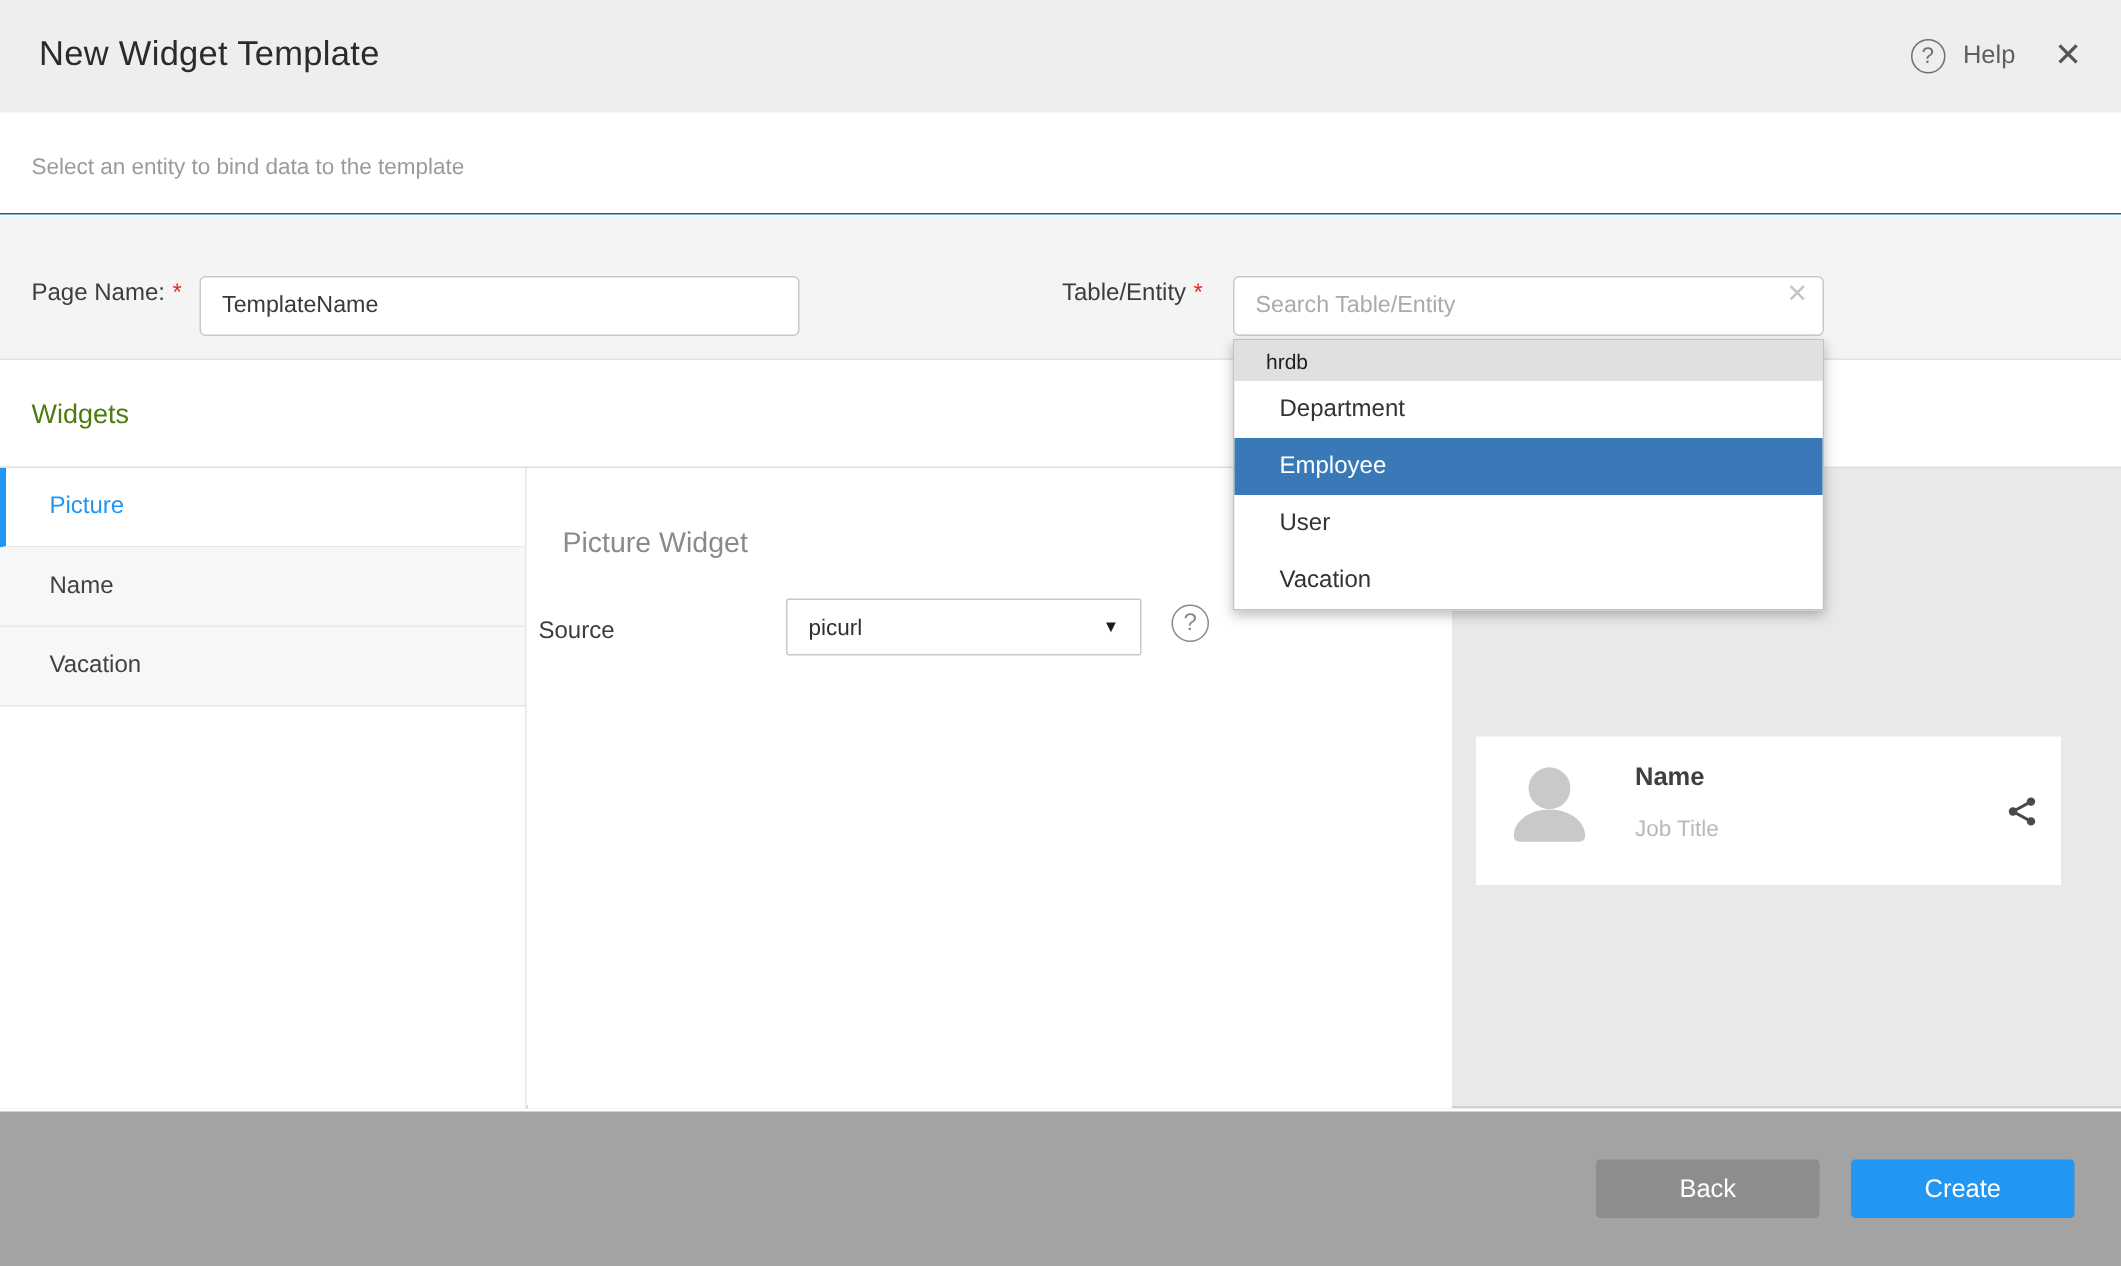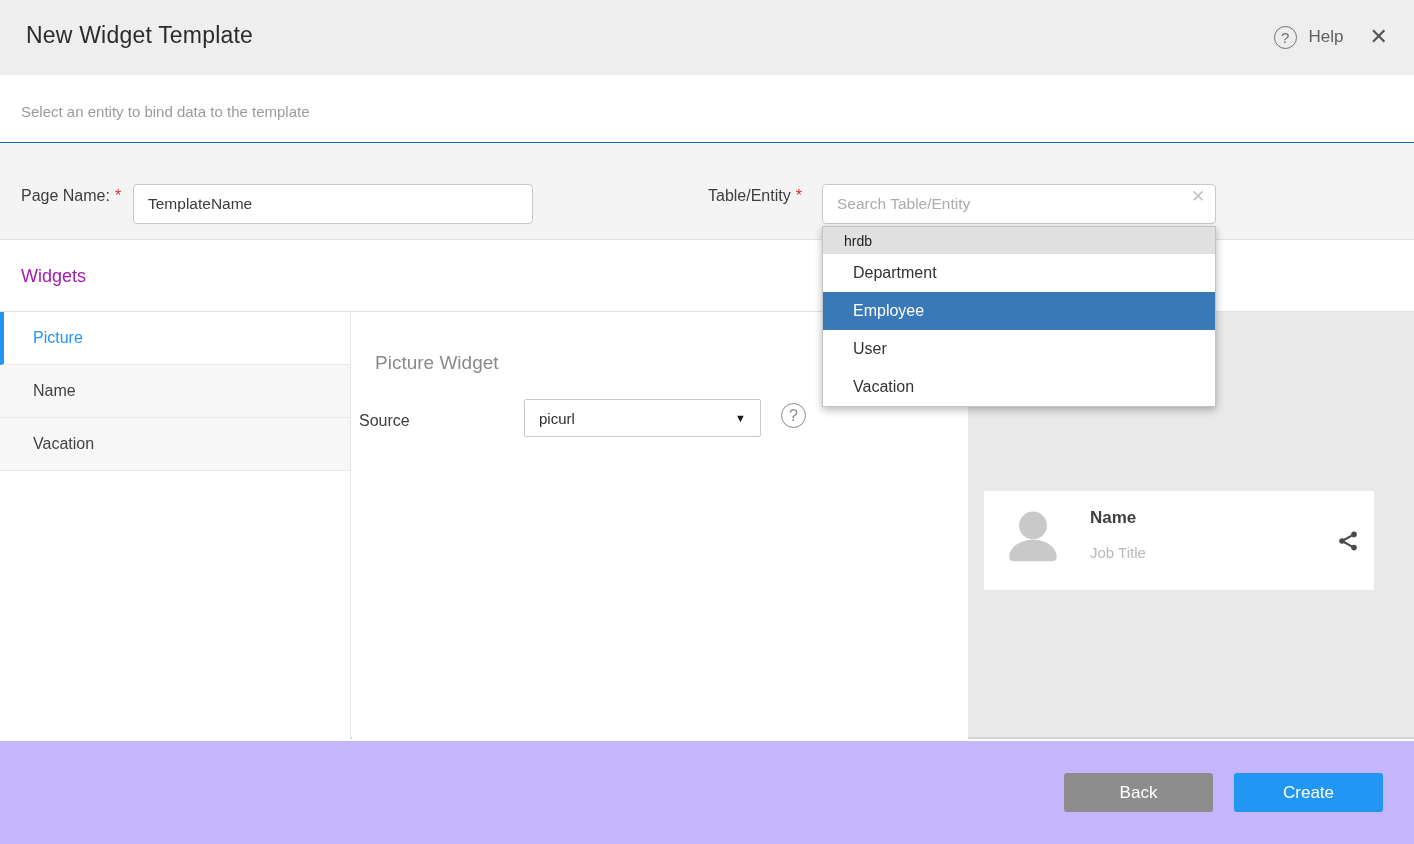--- a/index.html
+++ b/index.html
@@ -27,21 +27,21 @@
   .lbl-table { left:708px; }
   .req { color:#e02b2b; margin-left:5px; font-size:16px; }
   .text-input { position:absolute; top:40px; height:40px; background:#fff; border:1px solid #c9c9c9; border-radius:4px; font-family:"Liberation Sans",sans-serif; font-size:15.5px; color:#3a3a3a; padding:0 14px; outline:none; }
   .inp-pagename { left:133px; width:400px; }
   .inp-search { left:822px; width:394px; padding-right:36px; }
   .inp-search::placeholder { color:#ababab; }
   .clear-x { position:absolute; left:1191px; top:52px; transform:translateY(-50%); font-size:17px; color:#c4c4c4; cursor:pointer; }
 
   
   .widgets-band { position:absolute; left:0; top:241px; width:1414px; height:71px; background:#fff; border-bottom:1px solid #e0e0e0; }
-  .widgets-heading { position:absolute; left:21px; top:25px; font-size:18px; color:#a21caf; }
+  .widgets-heading { position:absolute; left:21px; top:25px; font-size:18px; color:#4d7c0f; }
 
   
   .content { position:absolute; left:0; top:312px; width:1414px; height:427px; background:#fff; border-bottom:2px solid #d3d3d3; }
 
   .sidebar { position:absolute; left:0; top:0; width:351px; height:427px; border-right:1px solid #e2e6e8; background:#fff; }
   .tab { height:53px; display:flex; align-items:center; padding-left:33px; font-size:16px; color:#424242; background:#f7f7f7; border-bottom:1px solid #e8e8e8; cursor:pointer; }
   .tab.active { background:#fff; color:#2196f3; border-left:4px solid #2196f3; padding-left:29px; }
 
   .editor { position:absolute; left:352px; top:0; width:616px; height:427px; background:#fff; }
   .editor-heading { position:absolute; left:23px; top:40px; font-size:19px; color:#8a8a8a; }
@@ -51,21 +51,21 @@
   .q-circle { position:absolute; left:429px; top:91px; width:25px; height:25px; border:1.6px solid #8a8a8a; border-radius:50%; color:#8a8a8a; font-size:16px; display:flex; align-items:center; justify-content:center; cursor:pointer; }
 
   .preview { position:absolute; left:968px; top:0; width:446px; height:425px; background:#e9e9e9; }
   .preview-card { position:absolute; left:16px; top:179px; width:390px; height:99px; background:#fff; }
   .avatar { position:absolute; left:18px; top:10px; width:62px; height:80px; }
   .card-name { position:absolute; left:106px; top:17px; font-size:17px; font-weight:700; color:#3f3f3f; }
   .card-job { position:absolute; left:106px; top:53px; font-size:15px; color:#b9b9b9; }
   .share-icon { position:absolute; right:14px; top:38px; width:24px; height:24px; cursor:pointer; }
 
   
-  .footer { position:absolute; left:0; top:741px; width:1414px; height:103px; background:#c4b5fd; }
+  .footer { position:absolute; left:0; top:741px; width:1414px; height:103px; background:#a3a3a3; }
   .btn { position:absolute; top:32px; width:149px; height:39px; border:none; border-radius:3px; font-family:"Liberation Sans",sans-serif; font-size:17px; color:#fff; cursor:pointer; }
   .btn-back { left:1064px; background:#8d8d8d; }
   .btn-create { left:1234px; background:#2196f3; }
 
   
   .dropdown { position:absolute; left:822px; top:226px; width:394px; background:#fff; border:1px solid #c3c3c3; box-shadow:0 3px 8px rgba(0,0,0,.28); z-index:20; }
   .dd-group { height:27px; background:#e0e0e0; display:flex; align-items:center; padding-left:21px; font-size:14px; color:#1f1f1f; }
   .dd-item { height:38px; display:flex; align-items:center; padding-left:30px; font-size:16px; color:#333; cursor:pointer; background:#fff; }
   .dd-item.selected { background:#3979b7; color:#fff; }
 </style>

